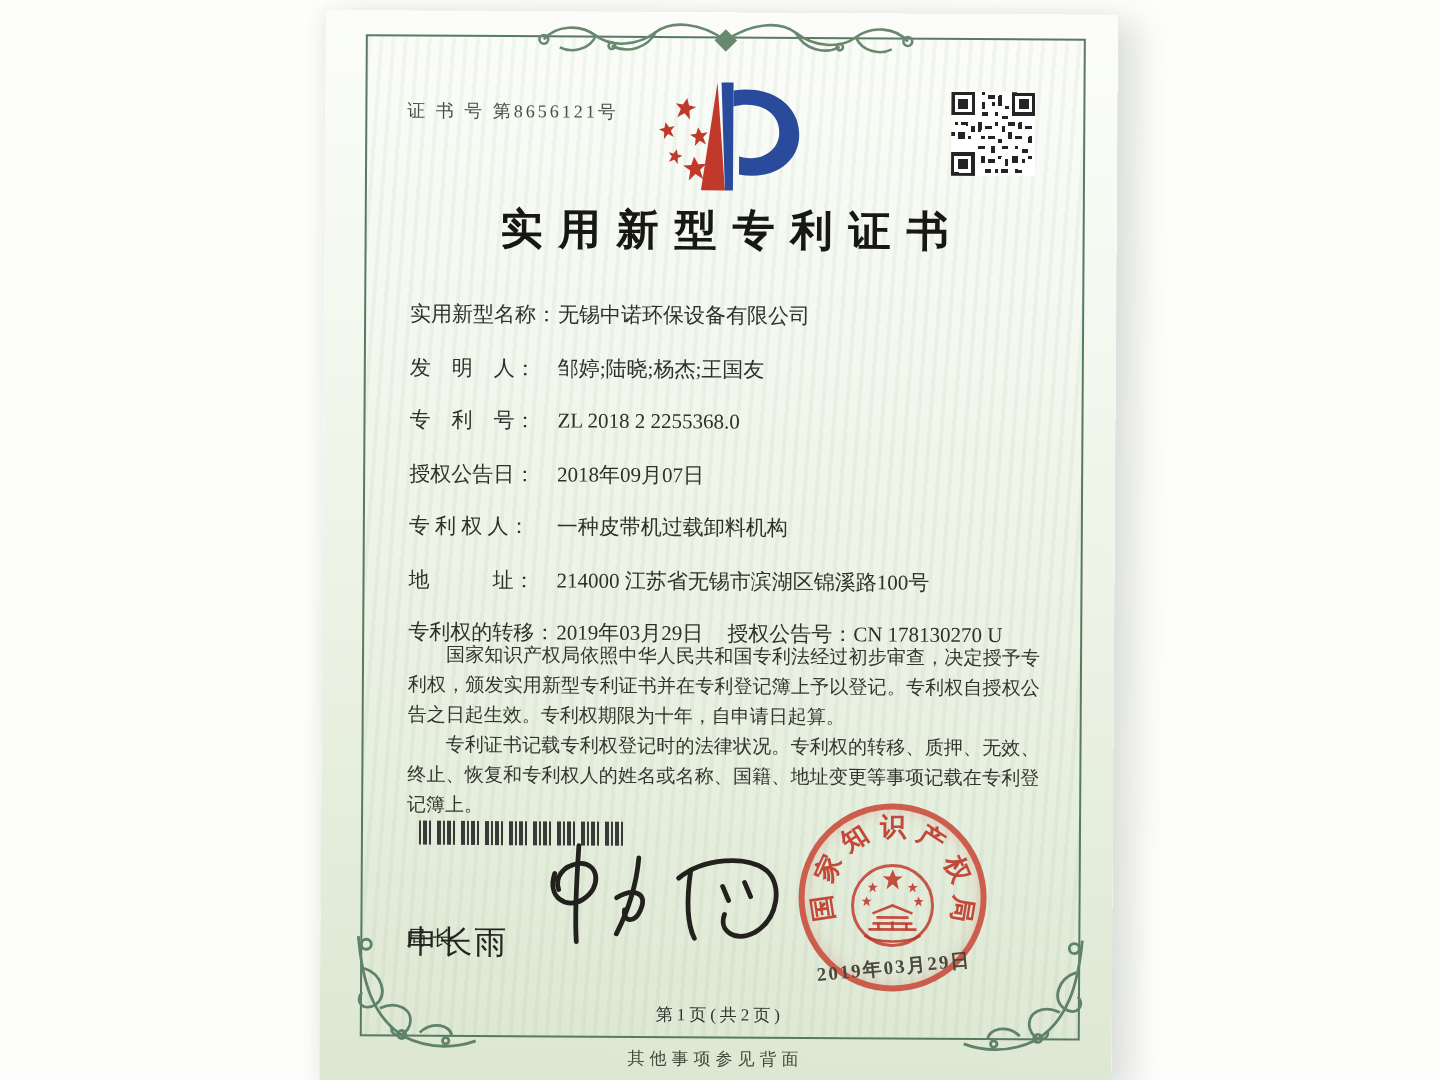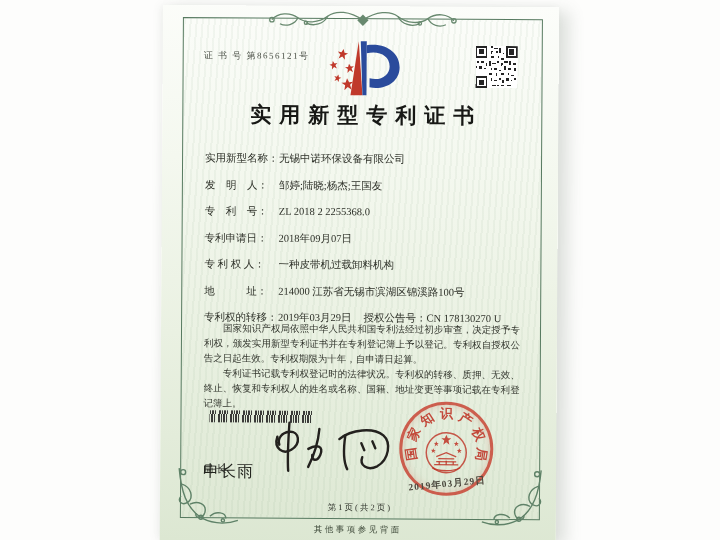--- a/index.html
+++ b/index.html
@@ -131,21 +131,21 @@
         <div class="row">
           <span class="lbl">实用新型名称：</span><span class="val">无锡中诺环保设备有限公司</span>
         </div>
         <div class="row">
           <span class="lbl">发　明　人：</span><span class="val">邹婷;陆晓;杨杰;王国友</span>
         </div>
         <div class="row">
           <span class="lbl">专　利　号：</span><span class="val">ZL 2018 2 2255368.0</span>
         </div>
         <div class="row">
-          <span class="lbl">专利申请日：</span><span class="val">2018年09月07日</span>
+          <span class="lbl">授权公告日：</span><span class="val">2018年09月07日</span>
         </div>
         <div class="row">
           <span class="lbl">专 利 权 人：</span><span class="val">一种皮带机过载卸料机构</span>
         </div>
         <div class="row">
           <span class="lbl">地　　　址：</span><span class="val">214000 江苏省无锡市滨湖区锦溪路100号</span>
         </div>
         <div class="row">
           <span class="lbl">专利权的转移：</span><span class="val">2019年03月29日</span><span class="grant-pair2">授权公告号：</span><span class="val">CN 178130270 U</span>
         </div>

